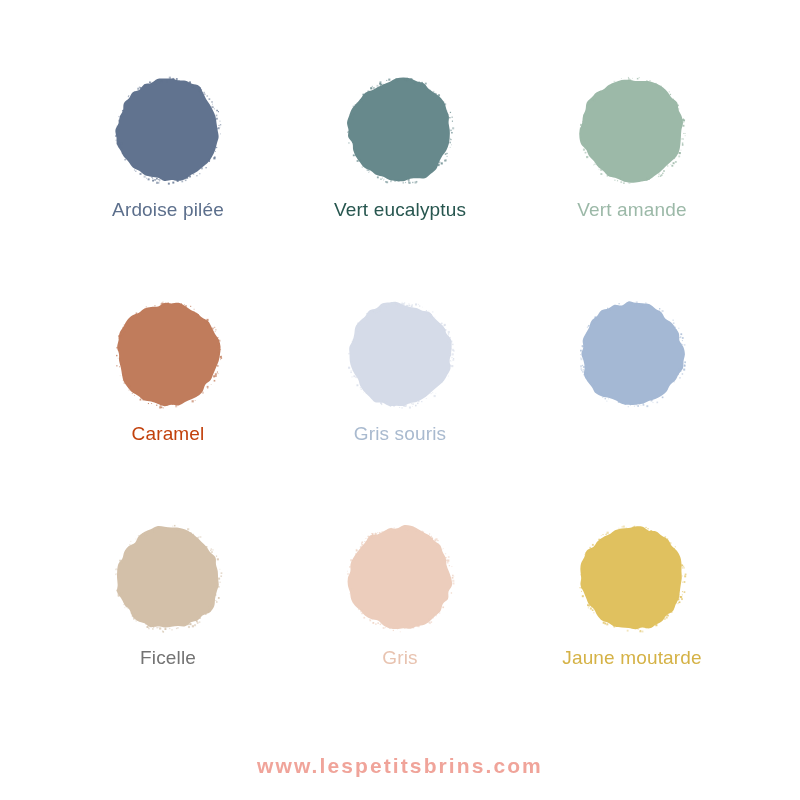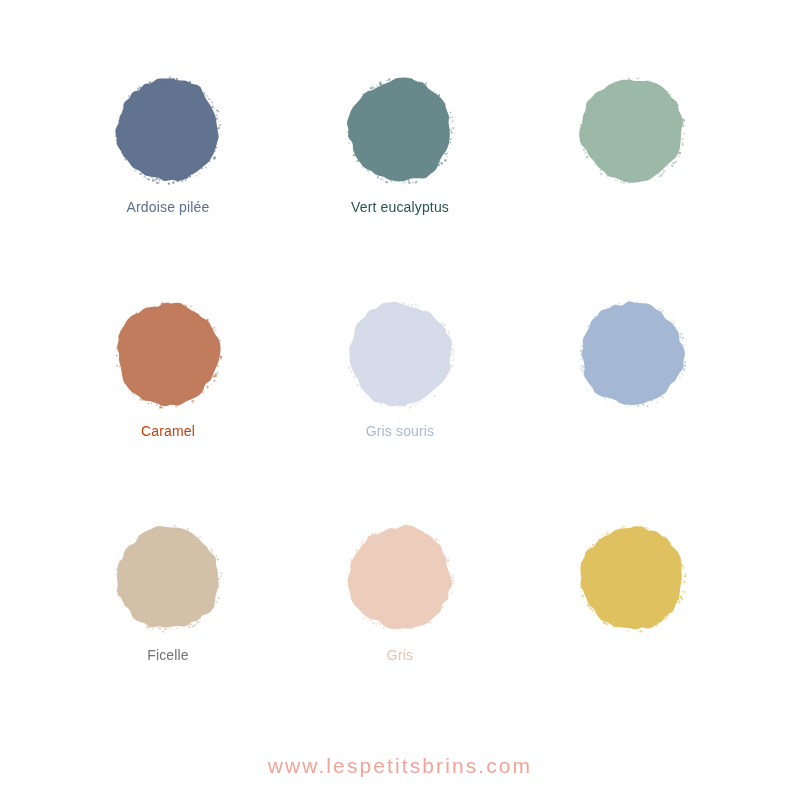--- a/index.html
+++ b/index.html
@@ -51,41 +51,41 @@
 
   .swatch-blob {
     display: block;
     width: 112px;
     height: 112px;
   }
 
   .swatch-label {
     margin-top: 14px;
     font-family: "Liberation Sans", sans-serif;
-    font-size: 14px;
+    font-size: 19px;
     font-weight: 400;
     letter-spacing: 0.15px;
     line-height: 1.1;
     white-space: nowrap;
     text-align: center;
   }
 
   .footer {
     position: absolute;
     left: 0;
     right: 0;
     bottom: 22px;
     text-align: center;
   }
 
   .footer-url {
     display: inline-block;
     font-family: "Liberation Sans", sans-serif;
     font-size: 21px;
-    font-weight: 400;
+    font-weight: 700;
     letter-spacing: 2.1px;
     color: #f0a49a;
     text-decoration: none;
   }
 </style>
 </head>
 <body>
 
 <div class="palette-page">
 
@@ -465,20 +465,21 @@
             <rect x="71.92" y="103.75" width="1.99" height="1.99" fill="#9cb9a8" opacity="0.83"></rect>
             <rect x="31.66" y="100.49" width="0.72" height="0.72" fill="#9cb9a8" opacity="0.77"></rect>
             <rect x="96.61" y="88.17" width="1.84" height="1.84" fill="#9cb9a8" opacity="0.85"></rect>
             <rect x="102.68" y="78.08" width="1.75" height="1.75" fill="#9cb9a8" opacity="0.81"></rect>
             <rect x="83.49" y="11.76" width="2.15" height="2.15" fill="#9cb9a8" opacity="0.83"></rect>
             <rect x="96.97" y="24.65" width="0.94" height="0.94" fill="#9cb9a8" opacity="0.67"></rect>
             <rect x="4.00" y="49.85" width="2.09" height="2.09" fill="#9cb9a8" opacity="0.63"></rect>
             <rect x="85.43" y="13.68" width="1.87" height="1.87" fill="#9cb9a8" opacity="0.82"></rect>
           </svg>
         </div>
+        <div class="swatch-label" style="color: rgb(156, 185, 168);">Vert amande</div>
       </div>
       <div class="swatch-cell">
         <div class="swatch-blob-wrap">
           <svg class="swatch-blob" viewBox="0 0 112 112" xmlns="http://www.w3.org/2000/svg">
             <path d="M 108.03 56.00 C 107.73 58.36, 107.35 60.72, 106.68 62.97 C 106.01 65.21, 104.90 67.33, 104.01 69.45 C 103.13 71.58, 102.26 73.63, 101.37 75.70 C 100.47 77.78, 99.94 80.13, 98.62 81.92 C 97.29 83.70, 94.73 84.57, 93.41 86.43 C 92.09 88.30, 91.96 91.19, 90.68 93.13 C 89.39 95.07, 87.58 96.73, 85.71 98.08 C 83.84 99.44, 81.57 100.29, 79.46 101.28 C 77.36 102.27, 75.20 103.01, 73.07 104.02 C 70.94 105.04, 68.95 106.94, 66.68 107.39 C 64.41 107.85, 61.85 106.63, 59.47 106.76 C 57.10 106.88, 54.74 108.31, 52.43 108.15 C 50.13 107.99, 47.88 106.56, 45.65 105.79 C 43.43 105.03, 41.37 104.16, 39.09 103.57 C 36.82 102.98, 34.13 103.22, 32.02 102.27 C 29.91 101.33, 28.39 99.23, 26.43 97.89 C 24.46 96.56, 22.06 95.78, 20.24 94.29 C 18.41 92.81, 16.92 90.85, 15.48 88.97 C 14.03 87.09, 12.47 85.19, 11.55 83.03 C 10.63 80.87, 10.43 78.30, 9.96 76.00 C 9.49 73.70, 9.23 71.45, 8.75 69.24 C 8.28 67.02, 7.41 64.93, 7.11 62.72 C 6.82 60.51, 7.31 58.28, 6.99 56.00 C 6.68 53.72, 5.30 51.33, 5.23 49.02 C 5.15 46.71, 6.16 44.49, 6.56 42.15 C 6.95 39.81, 6.80 37.19, 7.60 34.98 C 8.41 32.77, 10.16 30.93, 11.39 28.87 C 12.62 26.81, 13.50 24.48, 14.96 22.61 C 16.42 20.74, 18.17 18.93, 20.16 17.62 C 22.15 16.32, 24.88 15.99, 26.92 14.80 C 28.96 13.62, 30.37 11.49, 32.43 10.51 C 34.48 9.52, 36.97 9.24, 39.25 8.88 C 41.53 8.53, 43.90 9.04, 46.11 8.39 C 48.32 7.74, 50.28 5.47, 52.51 4.97 C 54.74 4.47, 57.11 5.43, 59.46 5.40 C 61.82 5.37, 64.37 4.37, 66.64 4.79 C 68.92 5.20, 71.07 6.69, 73.10 7.88 C 75.13 9.07, 76.86 10.75, 78.84 11.93 C 80.82 13.11, 83.10 13.69, 84.97 14.96 C 86.83 16.24, 88.16 18.17, 90.02 19.57 C 91.88 20.97, 94.51 21.71, 96.13 23.35 C 97.75 24.99, 98.60 27.36, 99.73 29.41 C 100.85 31.46, 101.70 33.58, 102.89 35.63 C 104.08 37.69, 105.92 39.56, 106.86 41.75 C 107.80 43.94, 108.31 46.41, 108.50 48.78 C 108.70 51.16, 108.34 53.64, 108.03 56.00 Z" fill="#c07c5c"></path>
             <rect x="67.40" y="7.56" width="1.88" height="1.88" fill="#c07c5c" opacity="0.48"></rect>
             <rect x="10.84" y="76.35" width="1.97" height="1.97" fill="#c07c5c" opacity="0.60"></rect>
             <rect x="17.10" y="87.37" width="1.51" height="1.51" fill="#c07c5c" opacity="0.78"></rect>
             <rect x="50.78" y="5.39" width="1.39" height="1.39" fill="#c07c5c" opacity="0.77"></rect>
             <rect x="27.58" y="100.86" width="1.71" height="1.71" fill="#c07c5c" opacity="0.73"></rect>
@@ -1231,20 +1232,21 @@
             <rect x="22.41" y="16.70" width="1.43" height="1.43" fill="#e0c15f" opacity="0.82"></rect>
             <rect x="4.98" y="68.85" width="0.96" height="0.96" fill="#e0c15f" opacity="0.72"></rect>
             <rect x="11.71" y="27.20" width="1.85" height="1.85" fill="#e0c15f" opacity="0.39"></rect>
             <rect x="105.73" y="53.44" width="0.99" height="0.99" fill="#e0c15f" opacity="0.48"></rect>
             <rect x="89.77" y="94.49" width="1.74" height="1.74" fill="#e0c15f" opacity="0.40"></rect>
             <rect x="107.62" y="59.12" width="1.74" height="1.74" fill="#e0c15f" opacity="0.71"></rect>
             <rect x="67.82" y="6.00" width="1.28" height="1.28" fill="#e0c15f" opacity="0.40"></rect>
             <rect x="74.49" y="10.00" width="1.11" height="1.11" fill="#e0c15f" opacity="0.36"></rect>
           </svg>
         </div>
+        <div class="swatch-label" style="color: rgb(213, 178, 70);">Jaune moutarde</div>
       </div>
     </div>
 
   <div class="footer">
     <span class="footer-url">www.lespetitsbrins.com</span>
   </div>
 
 </div>
 
 </body></html>

